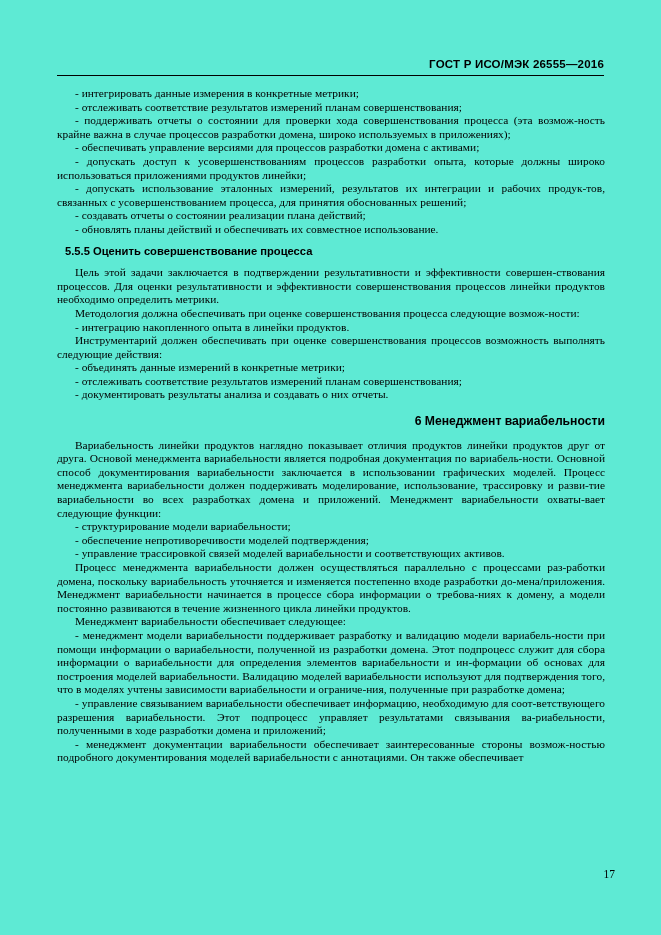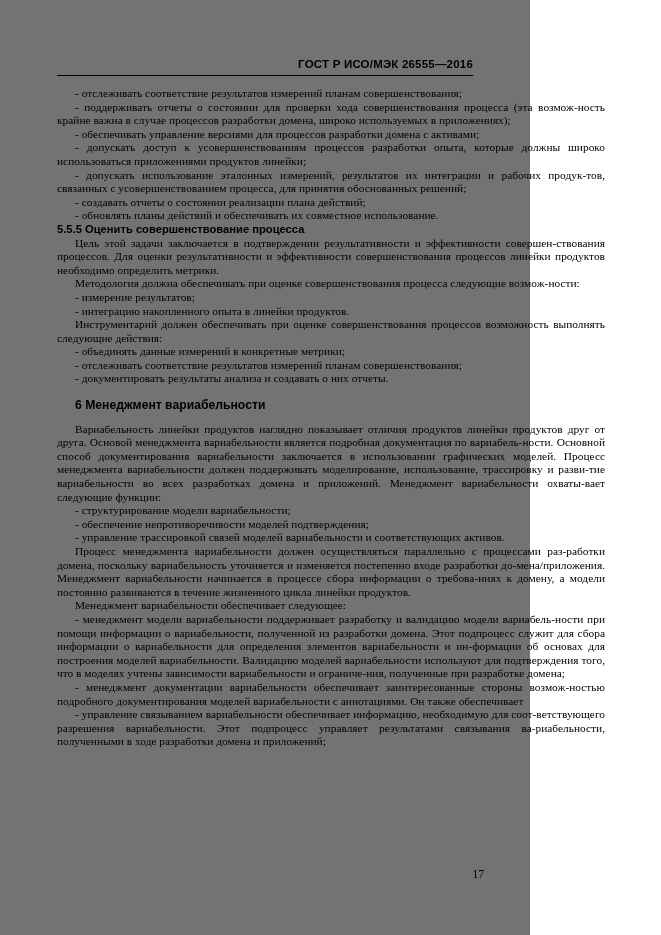--- a/index.html
+++ b/index.html
@@ -2,23 +2,23 @@
 <html><head>
 <meta charset="utf-8">
 <style>
   html, body {
     margin: 0;
     padding: 0;
     background: #ffffff;
   }
   .page {
     position: relative;
-    width: 530px;
+    width: 661px;
     height: 935px;
-    background: #737373;
+    background: #5eead4;
     font-family: "Liberation Serif", serif;
     color: #000000;
     box-sizing: border-box;
   }
   .header {
     position: absolute;
     top: 58px;
     right: 57px;
     font-family: "Liberation Sans", sans-serif;
     font-weight: bold;
@@ -49,30 +49,30 @@
   p.ind {
     text-indent: 18px;
   }
   p.hang {
     text-indent: 18px;
   }
   h3.sub {
     font-family: "Liberation Sans", sans-serif;
     font-size: 11.2px;
     font-weight: bold;
-    margin: 0;
+    margin: 8px;
     text-align: left;
     text-indent: 0;
   }
   h2.sect {
     font-family: "Liberation Sans", sans-serif;
     font-size: 12.2px;
     font-weight: bold;
     margin: 0;
-    text-align: left;
+    text-align: right;
     text-indent: 18px;
   }
   .gap-md { height: 10px; }
   .gap-lg { height: 13px; }
   .pagenum {
     position: absolute;
     right: 46px;
     bottom: 55px;
     font-family: "Liberation Serif", serif;
     font-size: 11.5px;
@@ -81,34 +81,34 @@
 </head>
 <body>
 
 <div class="page">
 
   <div class="header">ГОСТ Р ИСО/МЭК 26555—2016</div>
   <div class="rule"></div>
 
   <div class="content">
 
+    <p class="hang">- интегрировать данные измерения в конкретные метрики;</p>
     <p class="hang">- отслеживать соответствие результатов измерений планам совершенствования;</p>
     <p class="hang">- поддерживать отчеты о состоянии для проверки хода совершенствования процесса (эта возмож-ность крайне важна в случае процессов разработки домена, широко используемых в приложениях);</p>
     <p class="hang">- обеспечивать управление версиями для процессов разработки домена с активами;</p>
     <p class="hang">- допускать доступ к усовершенствованиям процессов разработки опыта, которые должны широко использоваться приложениями продуктов линейки;</p>
     <p class="hang">- допускать использование эталонных измерений, результатов их интеграции и рабочих продук-тов, связанных с усовершенствованием процесса, для принятия обоснованных решений;</p>
     <p class="hang">- создавать отчеты о состоянии реализации плана действий;</p>
     <p class="hang">- обновлять планы действий и обеспечивать их совместное использование.</p>
 
     <h3 class="sub">5.5.5 Оценить совершенствование процесса</h3>
 
     <p class="ind">Цель этой задачи заключается в подтверждении результативности и эффективности совершен-ствования процессов. Для оценки результативности и эффективности совершенствования процессов линейки продуктов необходимо определить метрики.</p>
     <p class="ind">Методология должна обеспечивать при оценке совершенствования процесса следующие возмож-ности:</p>
 
-    <p class="hang">- измерение результатов;</p>
     <p class="hang">- интеграцию накопленного опыта в линейки продуктов.</p>
 
     <p class="ind">Инструментарий должен обеспечивать при оценке совершенствования процессов возможность выполнять следующие действия:</p>
 
     <p class="hang">- объединять данные измерений в конкретные метрики;</p>
     <p class="hang">- отслеживать соответствие результатов измерений планам совершенствования;</p>
     <p class="hang">- документировать результаты анализа и создавать о них отчеты.</p>
 
     <div class="gap-lg"></div>
 
@@ -119,20 +119,20 @@
     <p class="ind">Вариабельность линейки продуктов наглядно показывает отличия продуктов линейки продуктов друг от друга. Основой менеджмента вариабельности является подробная документация по вариабель-ности. Основной способ документирования вариабельности заключается в использовании графических моделей. Процесс менеджмента вариабельности должен поддерживать моделирование, использование, трассировку и разви-тие вариабельности во всех разработках домена и приложений. Менеджмент вариабельности охваты-вает следующие функции:</p>
 
     <p class="hang">- структурирование модели вариабельности;</p>
     <p class="hang">- обеспечение непротиворечивости моделей подтверждения;</p>
     <p class="hang">- управление трассировкой связей моделей вариабельности и соответствующих активов.</p>
 
     <p class="ind">Процесс менеджмента вариабельности должен осуществляться параллельно с процессами раз-работки домена, поскольку вариабельность уточняется и изменяется постепенно входе разработки до-мена/приложения. Менеджмент вариабельности начинается в процессе сбора информации о требова-ниях к домену, а модели постоянно развиваются в течение жизненного цикла линейки продуктов.</p>
     <p class="ind">Менеджмент вариабельности обеспечивает следующее:</p>
 
     <p class="hang">- менеджмент модели вариабельности поддерживает разработку и валидацию модели вариабель-ности при помощи информации о вариабельности, полученной из разработки домена. Этот подпроцесс служит для сбора информации о вариабельности для определения элементов вариабельности и ин-формации об основах для построения моделей вариабельности. Валидацию моделей вариабельности используют для подтверждения того, что в моделях учтены зависимости вариабельности и ограниче-ния, полученные при разработке домена;</p>
+    <p class="hang">- управление связыванием вариабельности обеспечивает информацию, необходимую для соот-ветствующего разрешения вариабельности. Этот подпроцесс управляет результатами связывания ва-риабельности, полученными в ходе разработки домена и приложений;</p>
     <p class="hang">- менеджмент документации вариабельности обеспечивает заинтересованные стороны возмож-ностью подробного документирования моделей вариабельности с аннотациями. Он также обеспечивает</p>
-    <p class="hang">- управление связыванием вариабельности обеспечивает информацию, необходимую для соот-ветствующего разрешения вариабельности. Этот подпроцесс управляет результатами связывания ва-риабельности, полученными в ходе разработки домена и приложений;</p>
 
   </div>
 
   <div class="pagenum">17</div>
 
 </div>
 
 </body></html>

